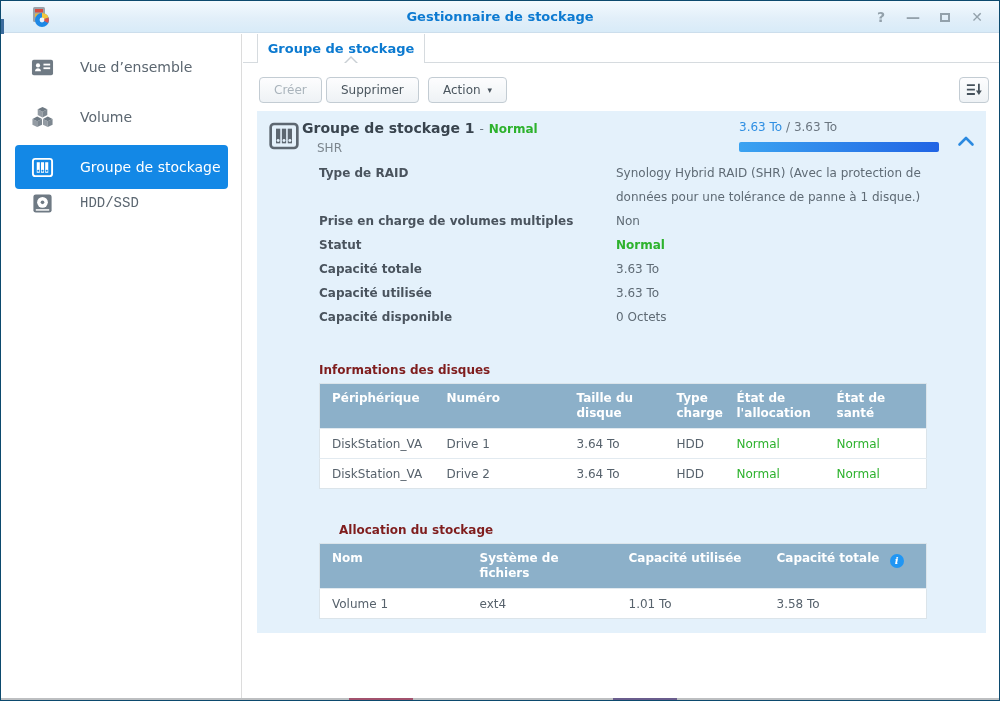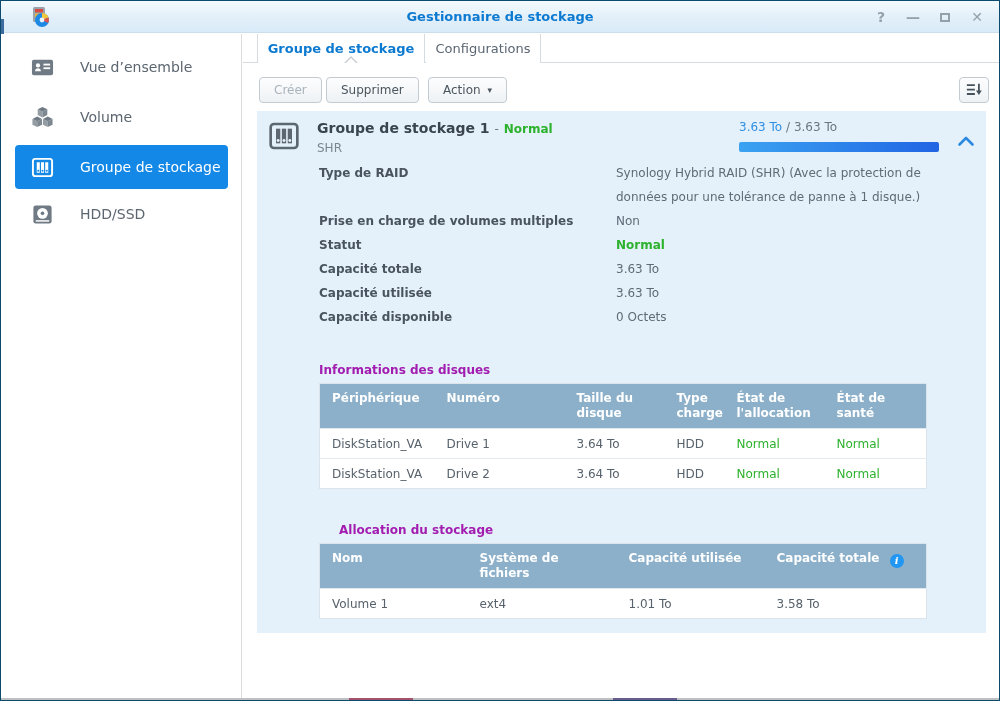--- a/index.html
+++ b/index.html
@@ -47,37 +47,37 @@
     display:flex; align-items:center; justify-content:center; padding:0 14px; cursor:pointer; }
   .btn.disabled { color:#a9b3bb; cursor:default; }
   .btn .caret { margin-left:7px; font-size:9px; color:#4a555e; }
   .icon-btn { position:absolute; top:43px; right:12px; width:30px; height:26px; border:1px solid #c3ccd3;
     border-radius:4px; background:linear-gradient(180deg,#fdfdfe,#eef2f5); display:flex; align-items:center;
     justify-content:center; cursor:pointer; }
 
   
   .panel { position:absolute; left:14px; top:77px; width:729px; height:522px; background:#e4f1fb; }
   .pool-icon { position:absolute; left:11px; top:9px; width:32px; height:32px; }
-  .pool-title { position:absolute; left:60px; top:9px; font-size:14px; font-weight:bold; color:#39444e; }
+  .pool-title { position:absolute; left:45px; top:9px; font-size:14px; font-weight:bold; color:#39444e; }
   .pool-title .dash { font-size:12px; font-weight:normal; color:#6b7680; }
   .pool-title .status { font-size:12px; font-weight:bold; color:#2db22d; }
   .pool-sub { position:absolute; left:60px; top:30px; font-size:12px; color:#7b858d; }
   .cap-text { position:absolute; left:482px; top:9px; font-size:12px; color:#6b7680;text-align:center; }
   .cap-text .used { color:#2f8fe3; }
   .cap-bar { position:absolute; left:482px; top:31px; width:200px; height:10px; border-radius:2px;
     background:linear-gradient(90deg,#3ba3f1,#2164e4); }
   .collapse { position:absolute; left:700px; top:24px; width:18px; height:12px; cursor:pointer; }
 
   .details { position:absolute; left:62px; top:50px; width:620px; }
   .drow { display:flex; line-height:24px; }
   .drow .dlabel { width:297px; font-weight:bold; color:#4a545e; flex:0 0 297px; }
   .drow .dvalue { width:315px; color:#5f6b75; }
   .dvalue.green { color:#2db22d; font-weight:bold; }
 
-  .section-title { position:absolute; left:62px; font-weight:bold; color:#a21caf; font-size:12px; }
+  .section-title { position:absolute; left:62px; font-weight:bold; color:#7f1d1d; font-size:12px; }
   .dtable { position:absolute; left:62px; width:607px; border-collapse:collapse; table-layout:fixed;
     background:#fff; border:1px solid #dbe4ea; font-size:12px; }
   .dtable th { background:#8cb0c9; color:#fff; font-weight:bold; text-align:left; vertical-align:top;
     padding:7px 6px 7px 12px; line-height:15px; cursor:pointer; }
   .dtable td { padding:0 6px 0 12px; height:30px; color:#57626c; border-top:1px solid #e2eaf0; }
   .dtable td.green { color:#2db22d; }
   .info-ic { display:inline-block; width:14px; height:14px; border-radius:50%; background:#2196f3;
     color:#fff; font-style:italic; font-weight:bold; font-size:10px; text-align:center; line-height:14px;
     vertical-align:-2px; margin-left:6px; font-family:"DejaVu Serif","Liberation Serif",serif; }
 
@@ -147,41 +147,38 @@
             <rect x="14.8" y="6.5" width="3.2" height="11"></rect>
         </g>
         <g fill="#1388e6">
           <circle cx="7.6" cy="15.4" r="1.1"></circle>
             <circle cx="12" cy="15.4" r="1.1"></circle>
             <circle cx="16.4" cy="15.4" r="1.1"></circle>
         </g>
       </svg>
       <span>Groupe de stockage</span>
     </div>
-    <div class="side-item" style="top:158px;">
+    <div class="side-item" style="top:147px;font-family:Liberation Mono, monospace;">
       <svg class="ic" viewBox="0 0 24 24">
         <rect x="2.5" y="2.5" width="19" height="19" rx="2.5" fill="#6f7a84"></rect>
         <circle cx="12" cy="10.8" r="5.6" fill="#fff"></circle>
         <circle cx="12" cy="10.8" r="1.9" fill="#6f7a84"></circle>
         <rect x="5" y="17.8" width="14" height="1.8" fill="#fff" opacity=".85"></rect>
       </svg>
       <span>HDD/SSD</span>
     </div>
   </div>
 
   <div class="content">
 
     <div class="tabbar">
       <div class="tab active" style="left:14px; width:168px;">
         <span>Groupe de stockage</span>
         <span class="tab-notch-outer"></span>
         <span class="tab-notch-inner"></span>
-      </div>
-      <div class="tab" style="left:183px; width:115px; border-left:none;">
-        <span>Configurations</span>
       </div>
     </div>
 
     <div class="btn disabled" style="left:16px;">
       <span>Créer</span>
     </div>
     <div class="btn" style="left:83px;">
       <span>Supprimer</span>
     </div>
     <div class="btn" style="left:185px;">

